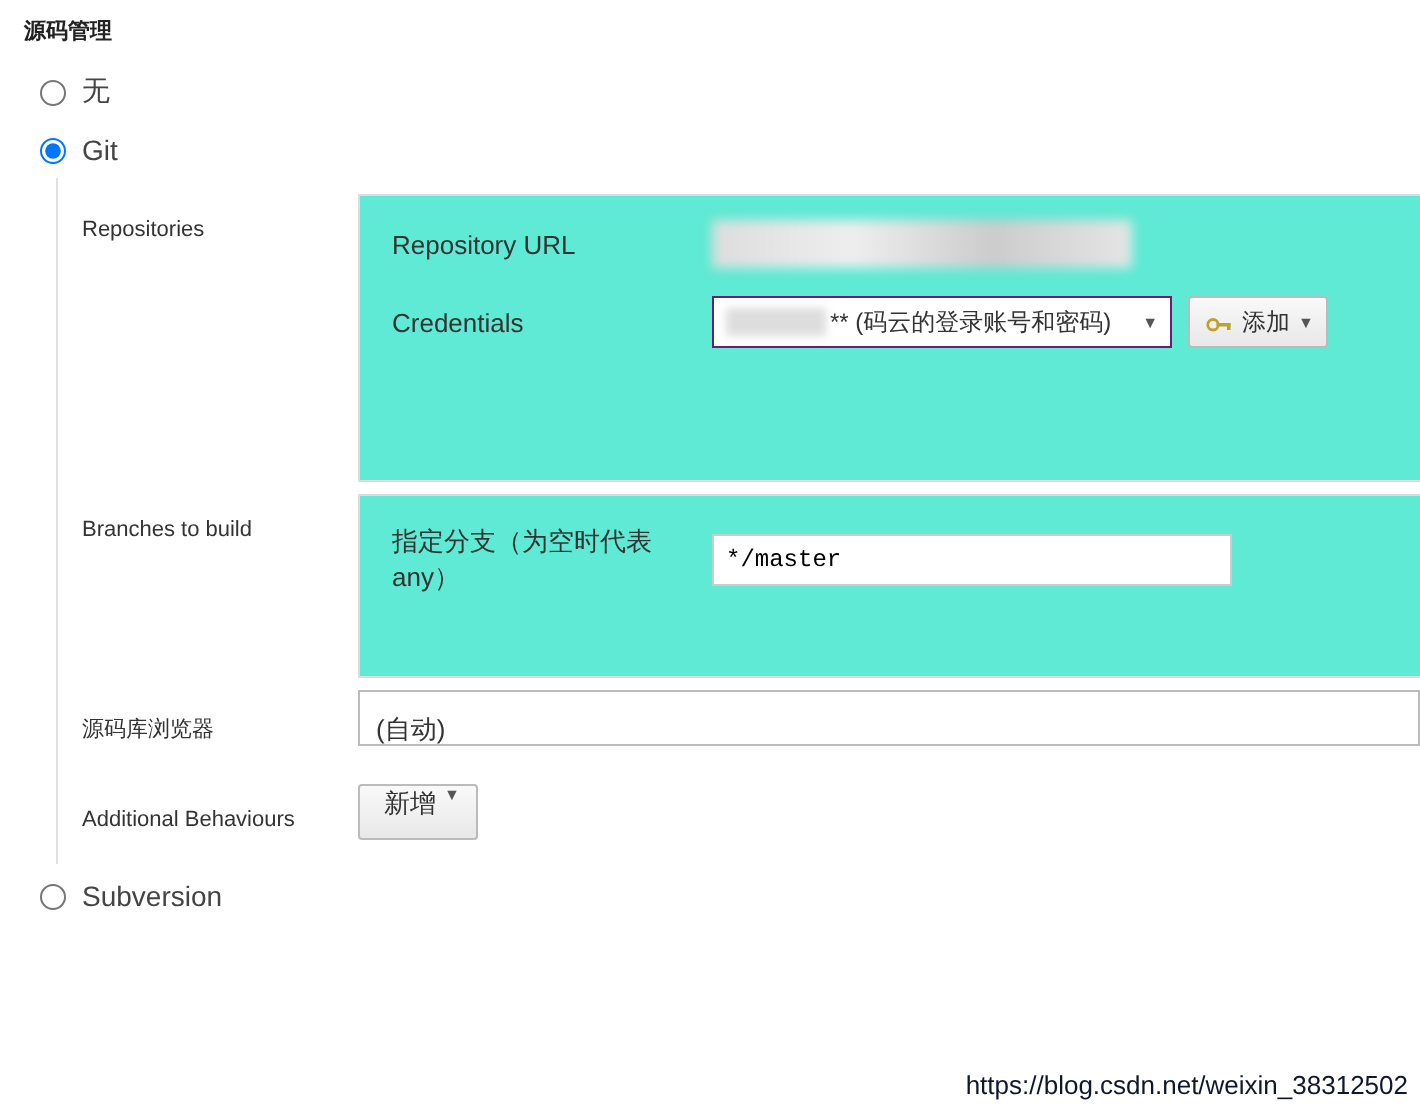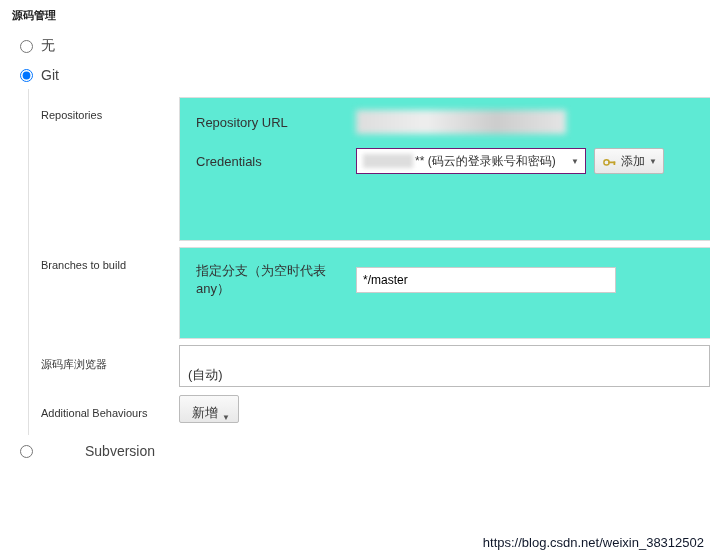--- a/index.html
+++ b/index.html
@@ -135,27 +135,27 @@
     .add-btn .caret {
       font-size: 8px;
       margin-left: 4px;
       color: #555;
     }
     .auto-select {
       width: 100%;
       height: 28px;
       border: 1px solid #bbb;
       background: #fff;
-      padding: 20px 8px;
+      padding: 10px 8px;
       font-size: 13px;
       color: #333;
     }
     .new-btn {
       display: inline-flex;
-      align-items: flex-end;
+      align-items: flex-start;
       height: 28px;
       padding: 0 8px 0 12px;
       border: 1px solid #bbb;
       background: linear-gradient(#f9f9f9,#e8e8e8);
       font-size: 13px;
       color: #333;
       cursor: pointer;
       border-radius: 2px;
     }
     .new-btn .caret {
@@ -164,21 +164,21 @@
       color: #555;
     }
     .watermark {
       position: absolute;
       right: 6px;
       bottom: 4px;
       font-size: 13px;
       color: #0f172a;
       pointer-events: none;
     }
-    .branch-input { width: 260px; }
+    .branch-input { width: 260px; font-family: Liberation Mono, monospace; }
   </style>
 </head>
 <body>
 
 <div class="section-header">源码管理</div>
 
 <div class="radio-row">
   <input type="radio" name="scm" style="">
   <span>无</span>
 </div>
@@ -244,18 +244,18 @@
     <div class="row-content">
       <div class="new-btn">
         <span>新增</span>
         <span class="caret">▼</span>
       </div>
     </div>
   </div>
 
 </div>
 
-<div class="radio-row" style="margin-top:2px;gap:44px;">
+<div class="radio-row" style="margin-top:2px;">
   <input type="radio" name="scm" style="">
   <span>Subversion</span>
 </div>
 
 <div class="watermark">https://blog.csdn.net/weixin_38312502</div>
 
 </body></html>

